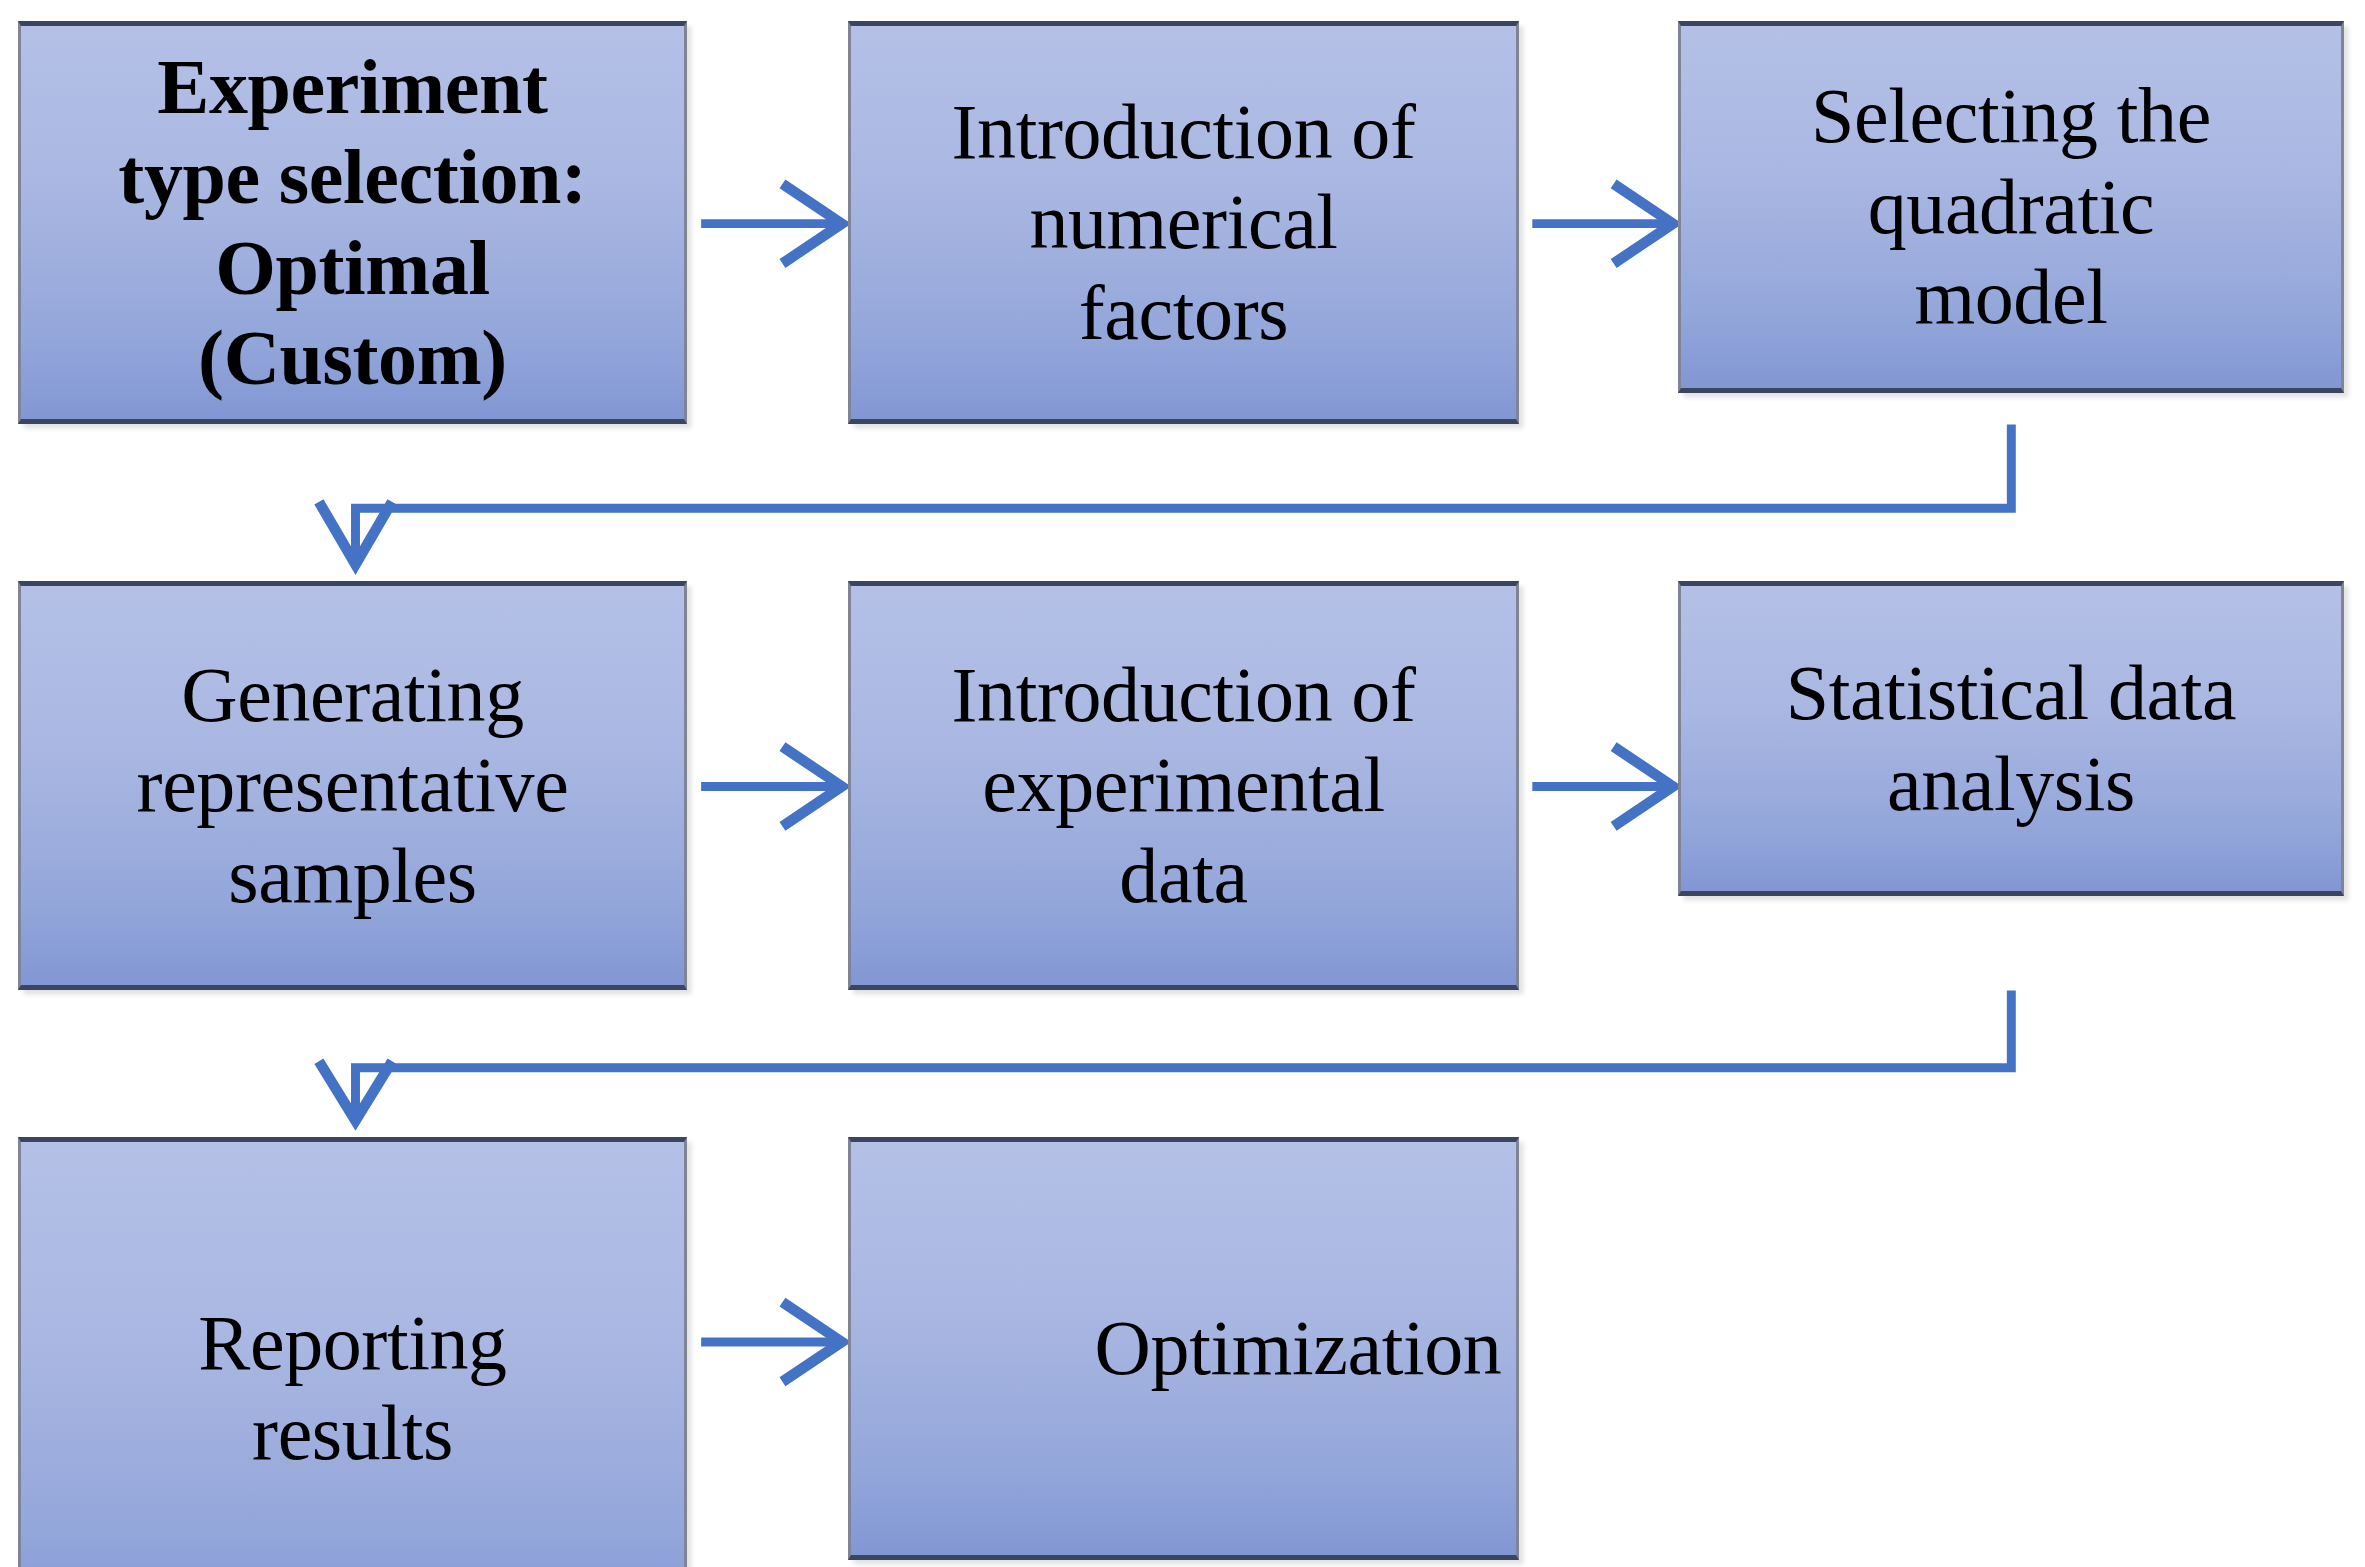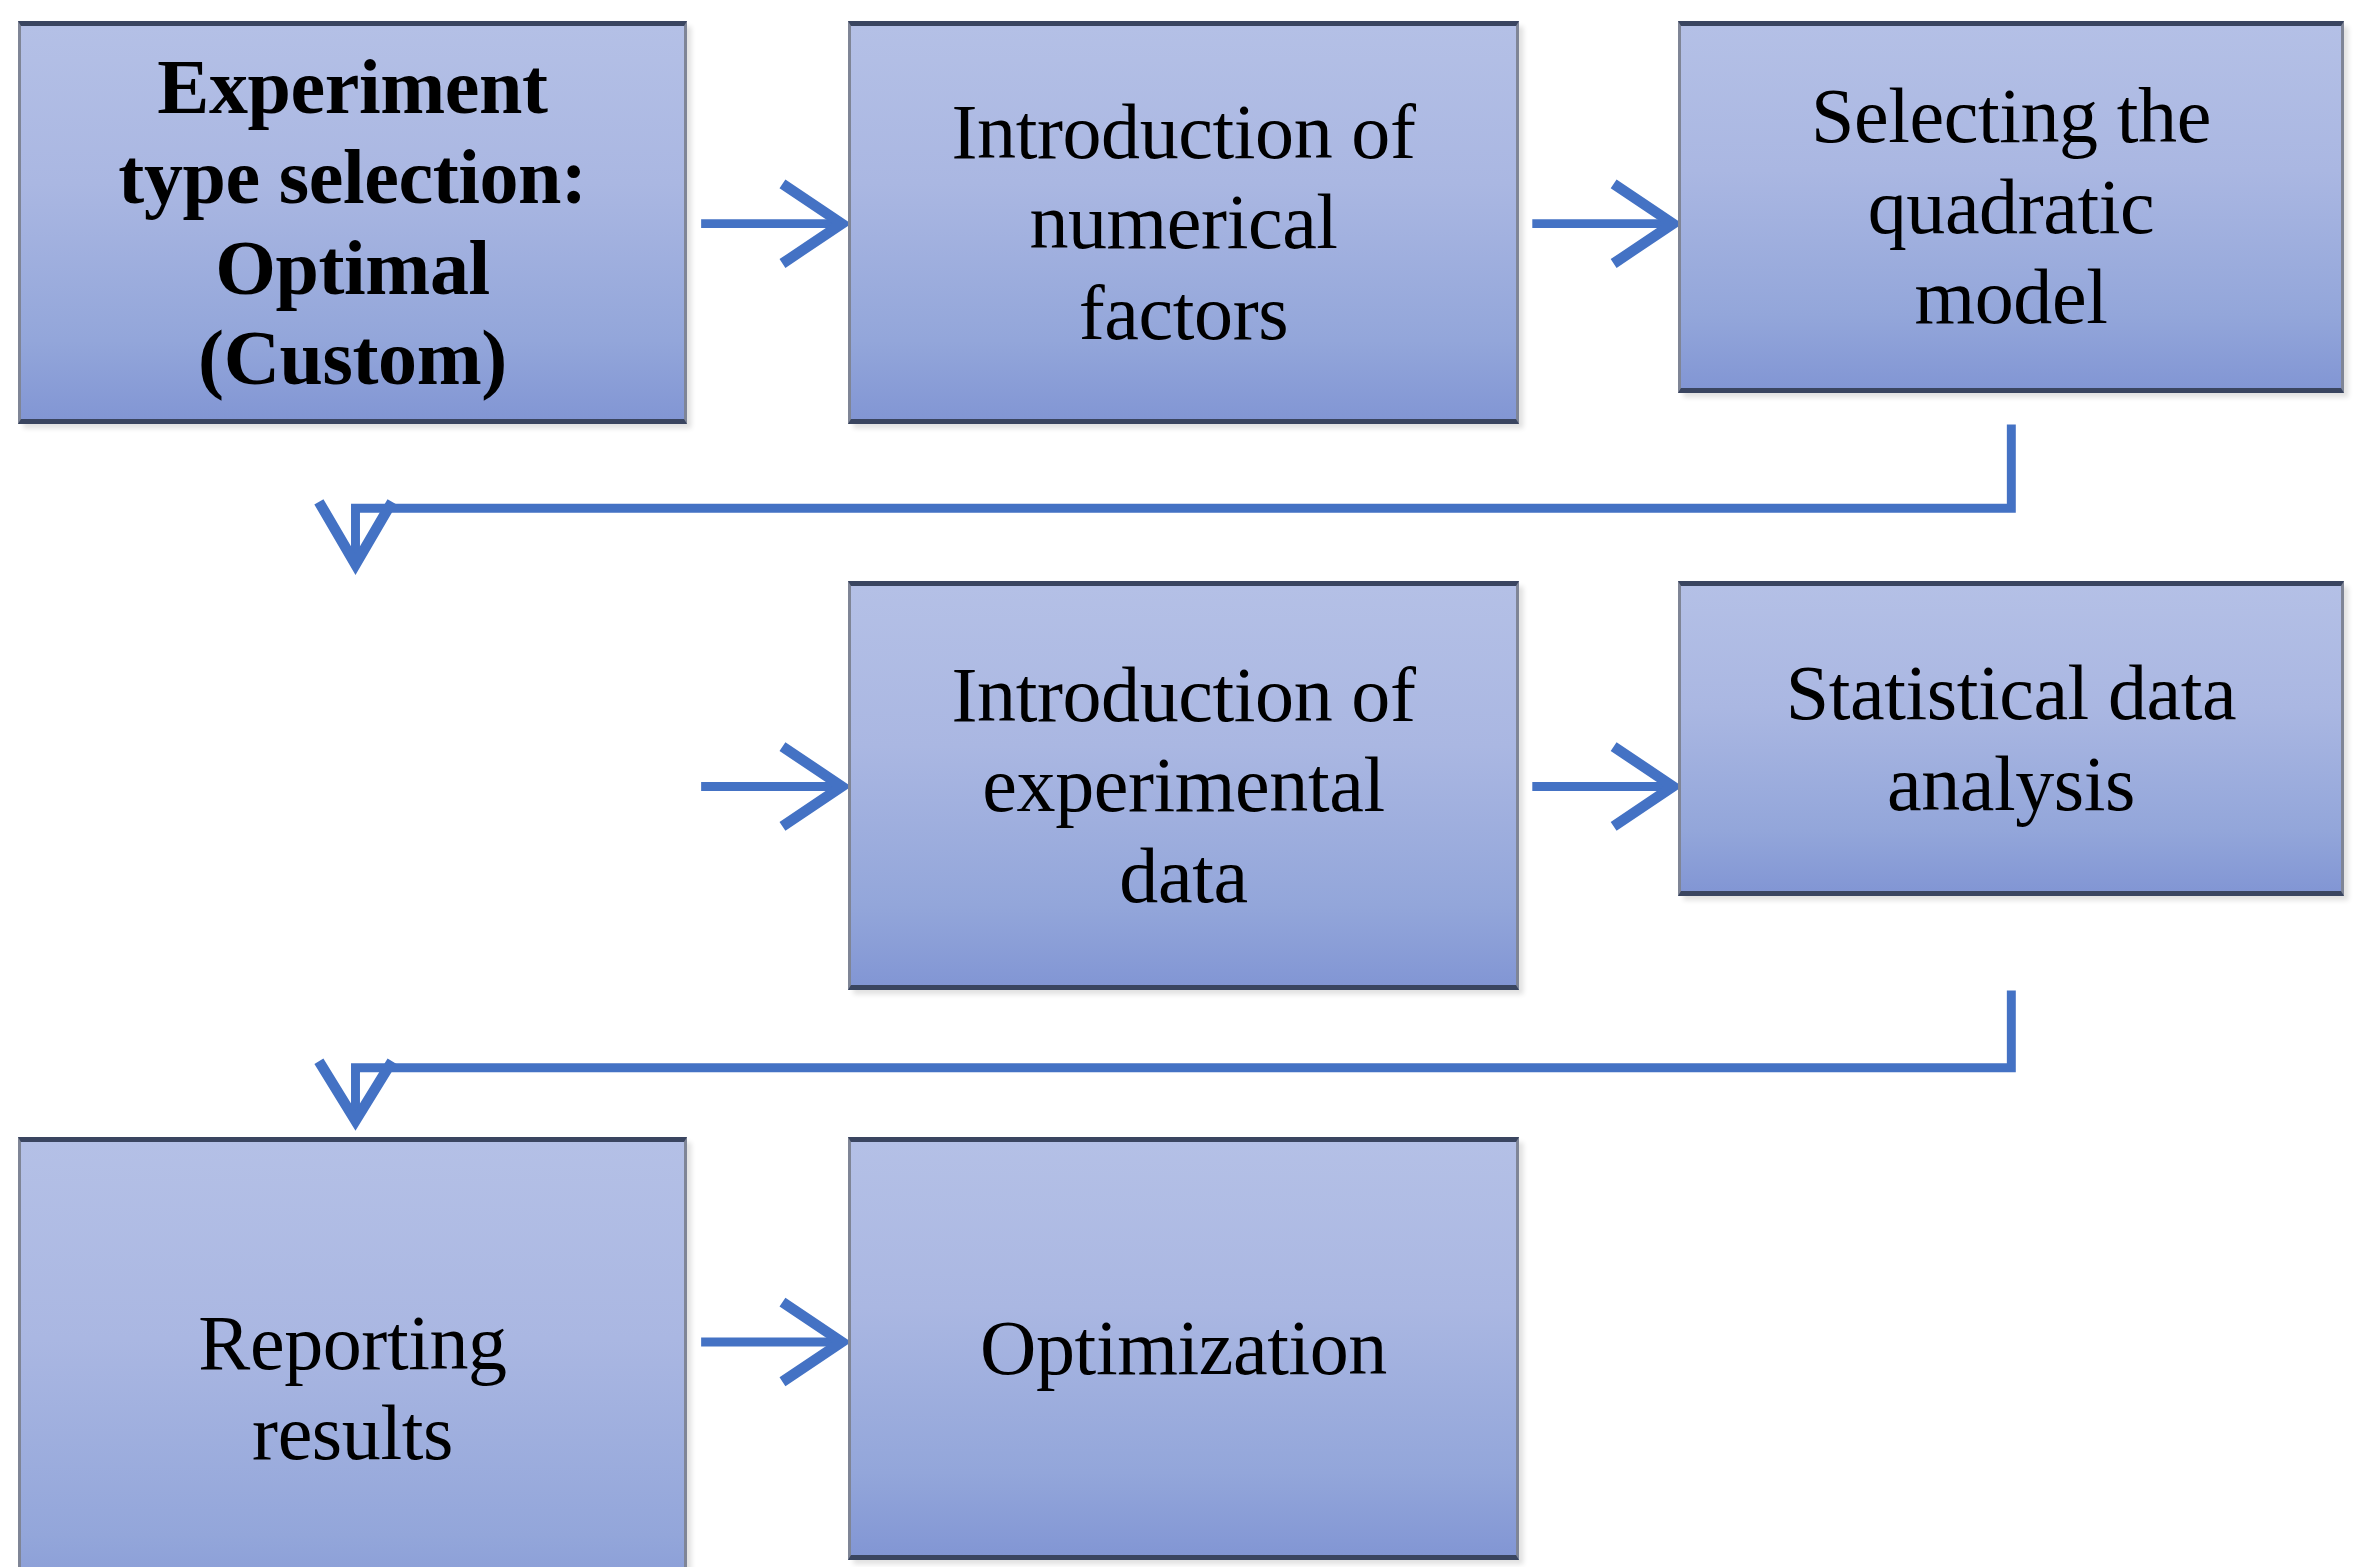--- a/index.html
+++ b/index.html
@@ -108,35 +108,40 @@
 numerical
 factors</span>
   </div>
 
   <div class="node" style="left:1678px; top:21px;  width:666px; height:372px;align-items:center;">
     <span class="node-label">Selecting the
 quadratic
 model</span>
   </div>
 
+  <div class="node" style="left:18px;  top:581px;  width:669px; height:409px;">
+    <span class="node-label">Generating
+representative
+samples</span>
+  </div>
 
   <div class="node" style="left:848px; top:581px; width:671px; height:409px;">
     <span class="node-label">Introduction of
 experimental
 data</span>
   </div>
 
   <div class="node" style="left:1678px; top:581px; width:666px; height:315px;">
     <span class="node-label">Statistical data
 analysis</span>
   </div>
 
   <div class="node" style="left:18px;  top:1137px; width:669px; height:502px;">
     <span class="node-label">Reporting
 results</span>
   </div>
 
-  <div class="node" style="left:848px; top:1137px; width:671px; height:423px;">
+  <div class="node" style="left:848px; top:1137px; width:671px; height:423px;justify-content:flex-end;">
     <span class="node-label">Optimization</span>
   </div>
 
 </div>
 
 
 </body></html>

